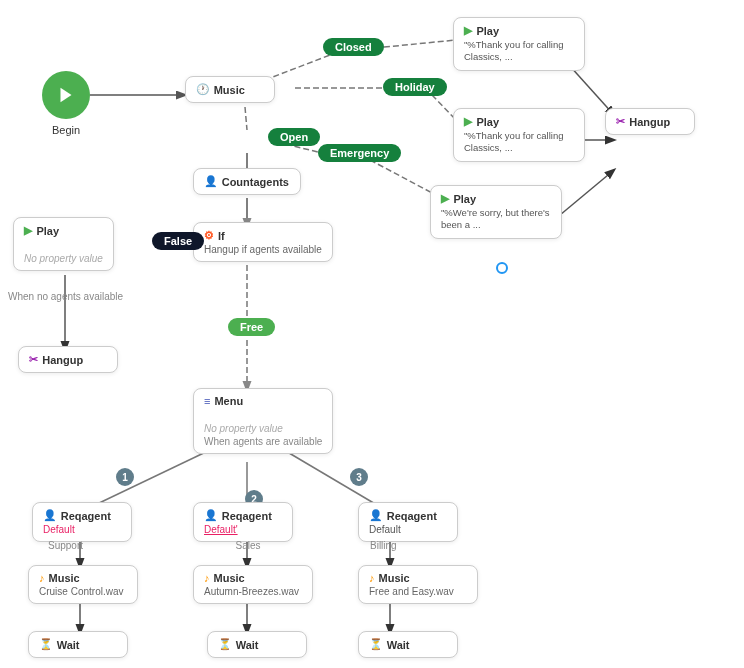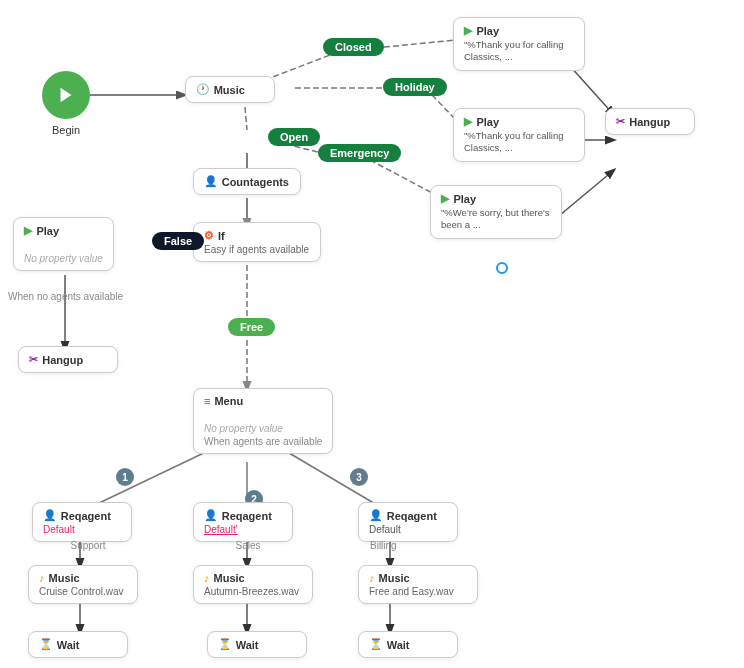--- a/index.html
+++ b/index.html
@@ -216,21 +216,21 @@
       <span class="icon-agent">👤</span>
       <span>Countagents</span>
     </div>
   </div>
 
   <div class="node" style="left:193px;top:222px;min-width:128px;">
     <div class="node-title">
       <span class="icon-if">⚙</span>
       <span>If</span>
     </div>
-    <div class="node-sub">Easy if agents available</div>
+    <div class="node-sub">Hangup if agents available</div>
   </div>
 
   <div class="pill" style="left:152px;top:232px;background:#0f172a;">False</div>
 
   <div class="node" style="left:13px;top:217px;min-width:100px;">
     <div class="node-title">
       <span class="icon-play">▶</span>
       <span>Play</span>
     </div>
     <div class="node-value">No property value</div>
@@ -294,21 +294,21 @@
     </div>
   </div>
 
   <div class="node" style="left:32px;top:502px;min-width:100px;">
     <div class="node-title">
       <span class="icon-agent">👤</span>
       <span>Reqagent</span>
     </div>
     <div class="node-sub" style="color:#e91e63;">Default</div>
   </div>
-  <div style="position:absolute;left:48px;top:540px;font-size:10px;color:#888;text-align:center;width:80px;">Support</div>
+  <div style="position:absolute;left:48px;top:540px;font-size:10px;color:#888;text-align:left;width:80px;">Support</div>
 
   <div class="node" style="left:193px;top:502px;min-width:100px;">
     <div class="node-title">
       <span class="icon-agent">👤</span>
       <span>Reqagent</span>
     </div>
     <div class="node-sub" style="color:#e91e63;text-decoration:underline;">Default'</div>
   </div>
   <div style="position:absolute;left:208px;top:540px;font-size:10px;color:#888;text-align:center;width:80px;">Sales</div>
 

